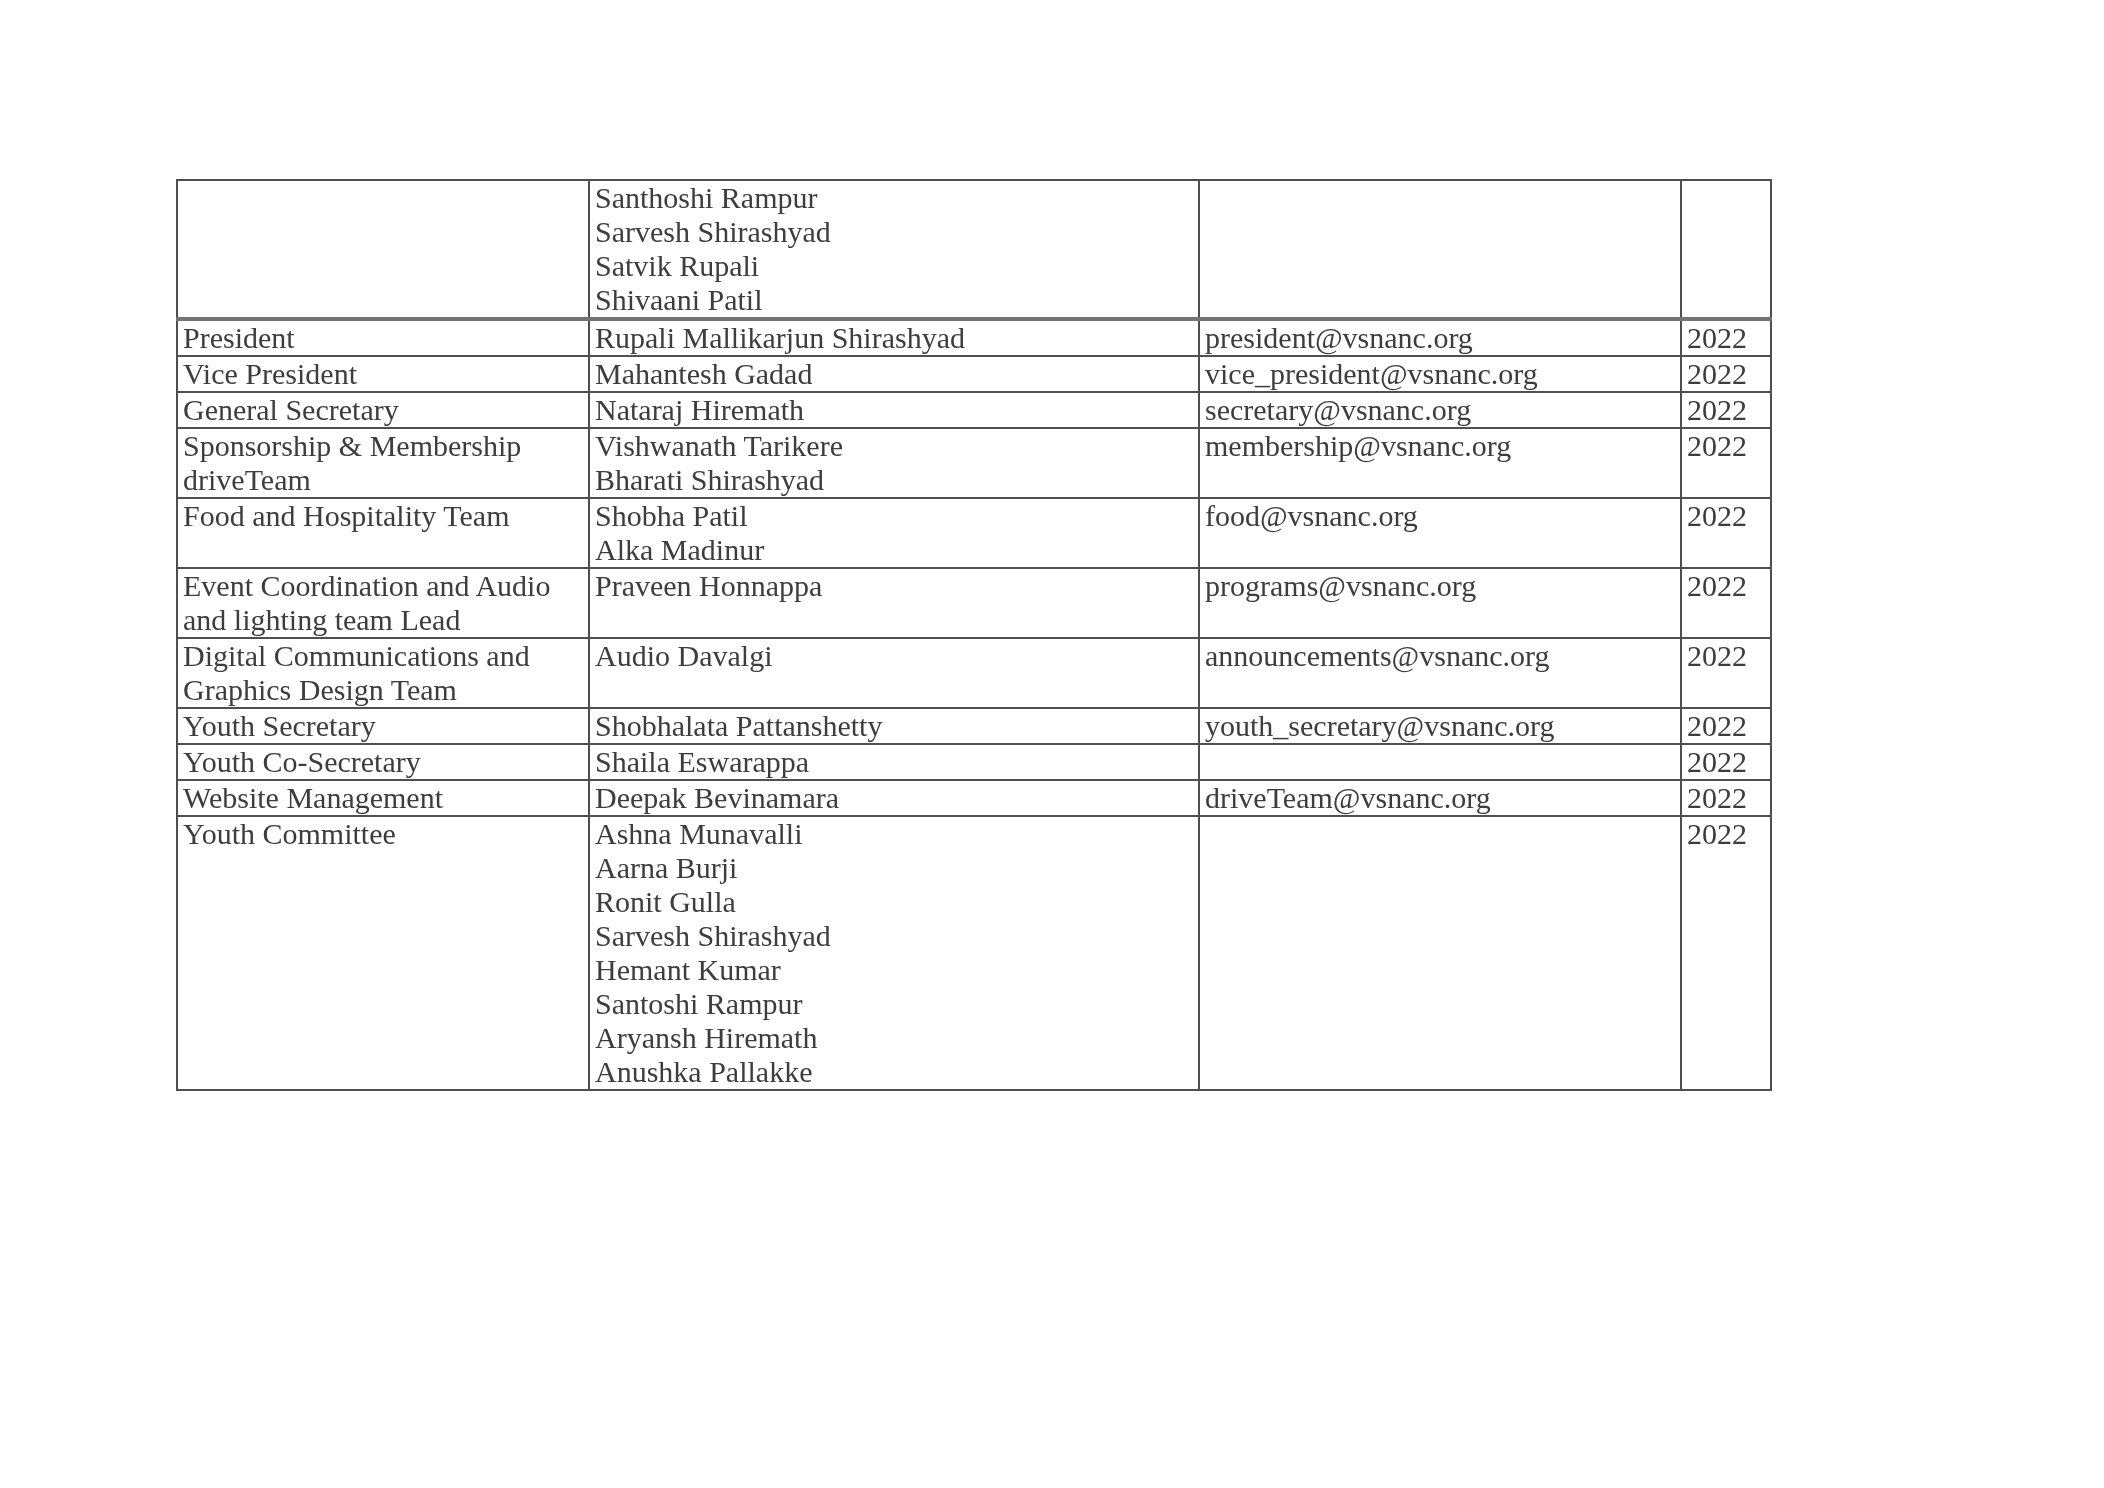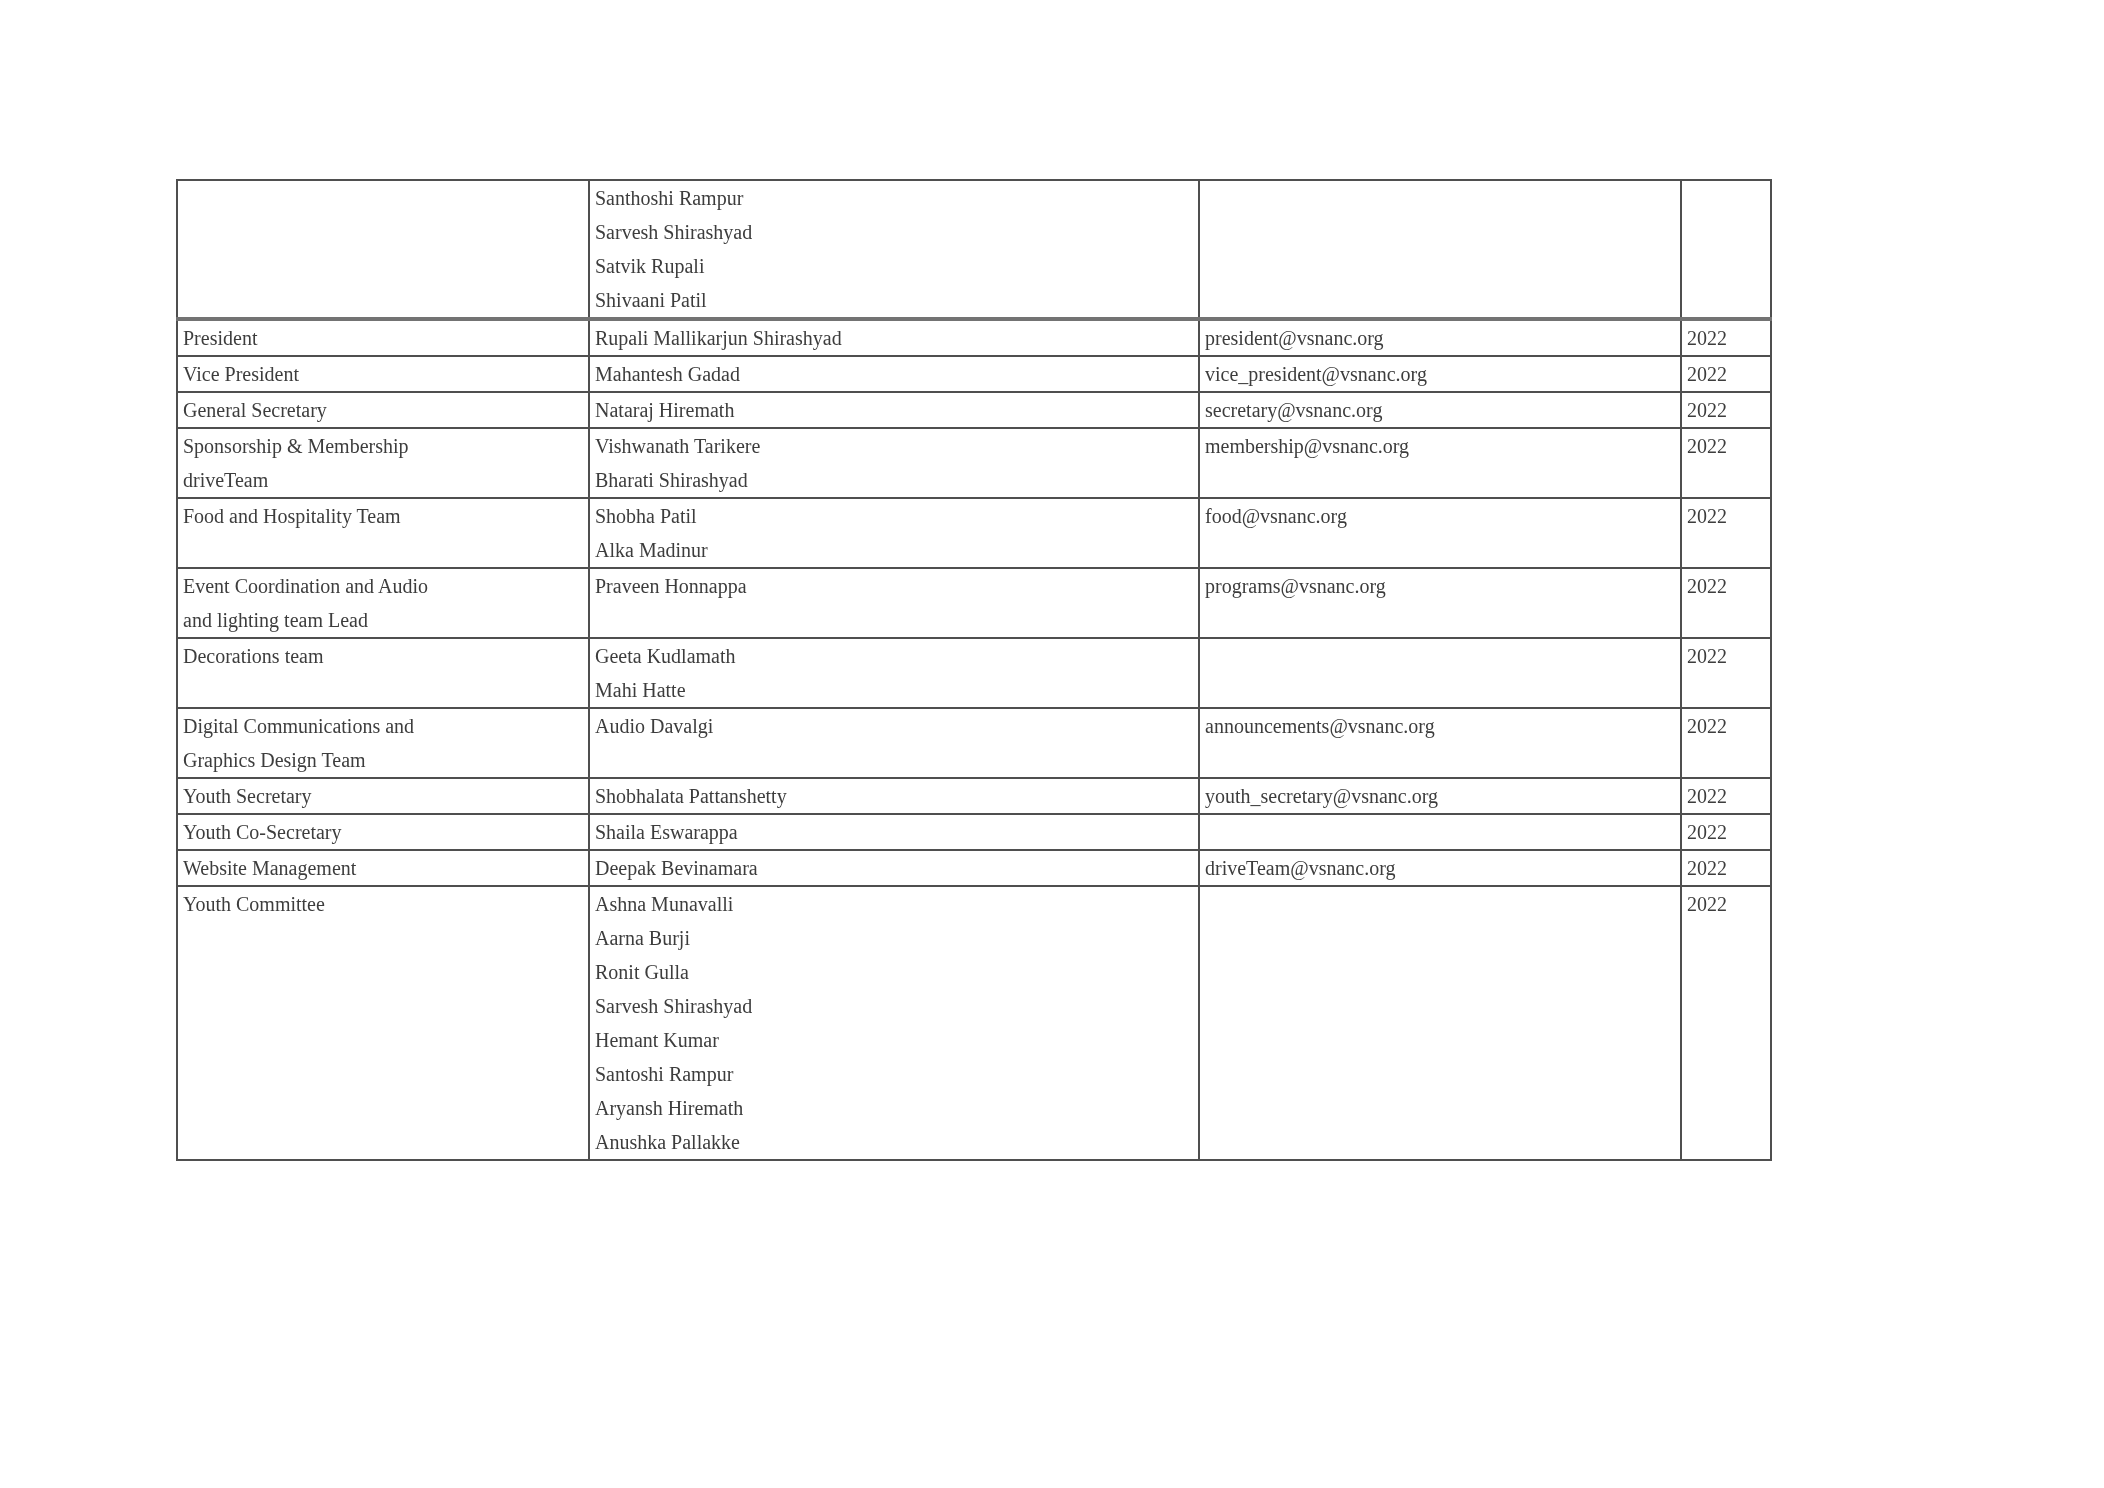--- a/index.html
+++ b/index.html
@@ -15,21 +15,21 @@
     background: #ffffff;
     overflow: hidden;
   }
   table.roster {
     position: absolute;
     left: 176px;
     top: 179px;
     border-collapse: collapse;
     table-layout: fixed;
     font-family: "Liberation Serif", "DejaVu Serif", serif;
-    font-size: 20px;
+    font-size: 30px;
     line-height: 34px;
     color: #3d3d3d;
   }
   table.roster td {
     border: 2px solid #4f4f4f;
     vertical-align: top;
     padding: 0 4px 0 5px;
     overflow: hidden;
     white-space: nowrap;
   }
@@ -152,33 +152,20 @@
           <span class="ln">Praveen Honnappa</span>
         </td>
         <td>
           <span class="ln">programs@vsnanc.org</span>
         </td>
         <td>
           <span class="ln">2022</span>
         </td>
       </tr>
 
-      <tr style="height:68px">
-        <td>
-          <span class="ln">Decorations team</span>
-        </td>
-        <td>
-          <span class="ln">Geeta Kudlamath</span>
-          <span class="ln">Mahi Hatte</span>
-        </td>
-        <td></td>
-        <td>
-          <span class="ln">2022</span>
-        </td>
-      </tr>
 
       <tr style="height:68px">
         <td>
           <span class="ln">Digital Communications and</span>
           <span class="ln">Graphics Design Team</span>
         </td>
         <td>
           <span class="ln">Audio Davalgi</span>
         </td>
         <td>

